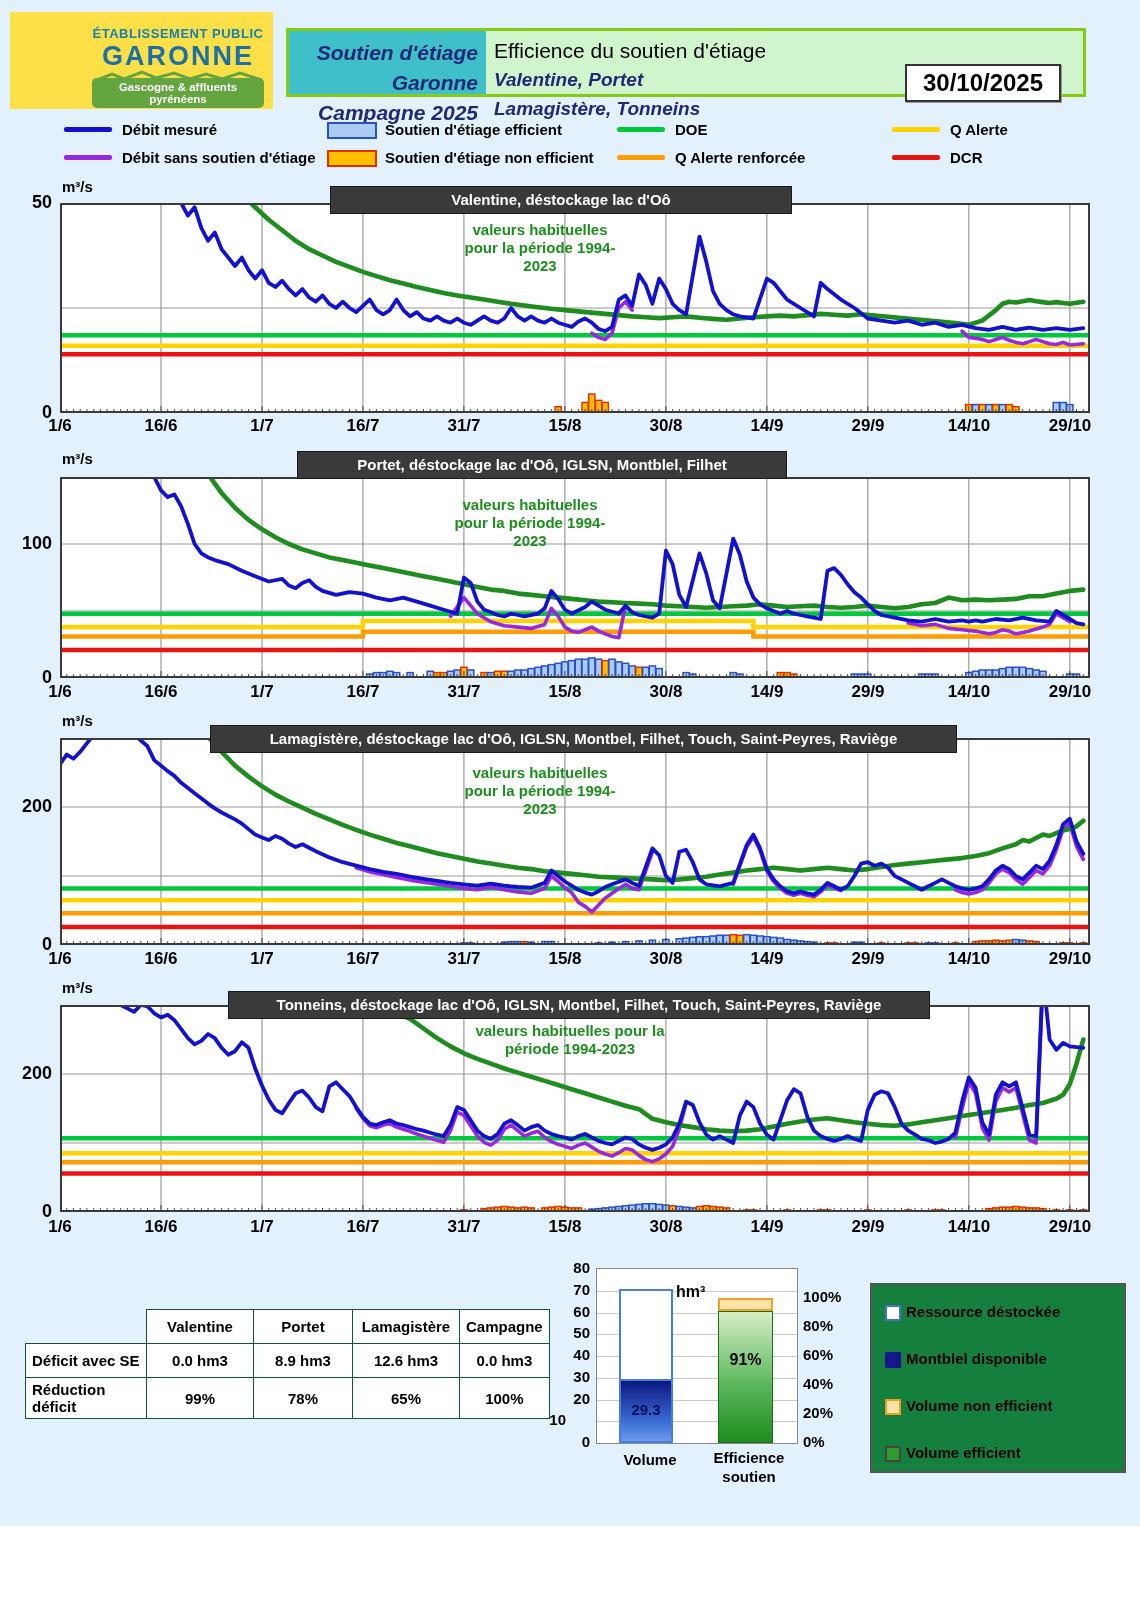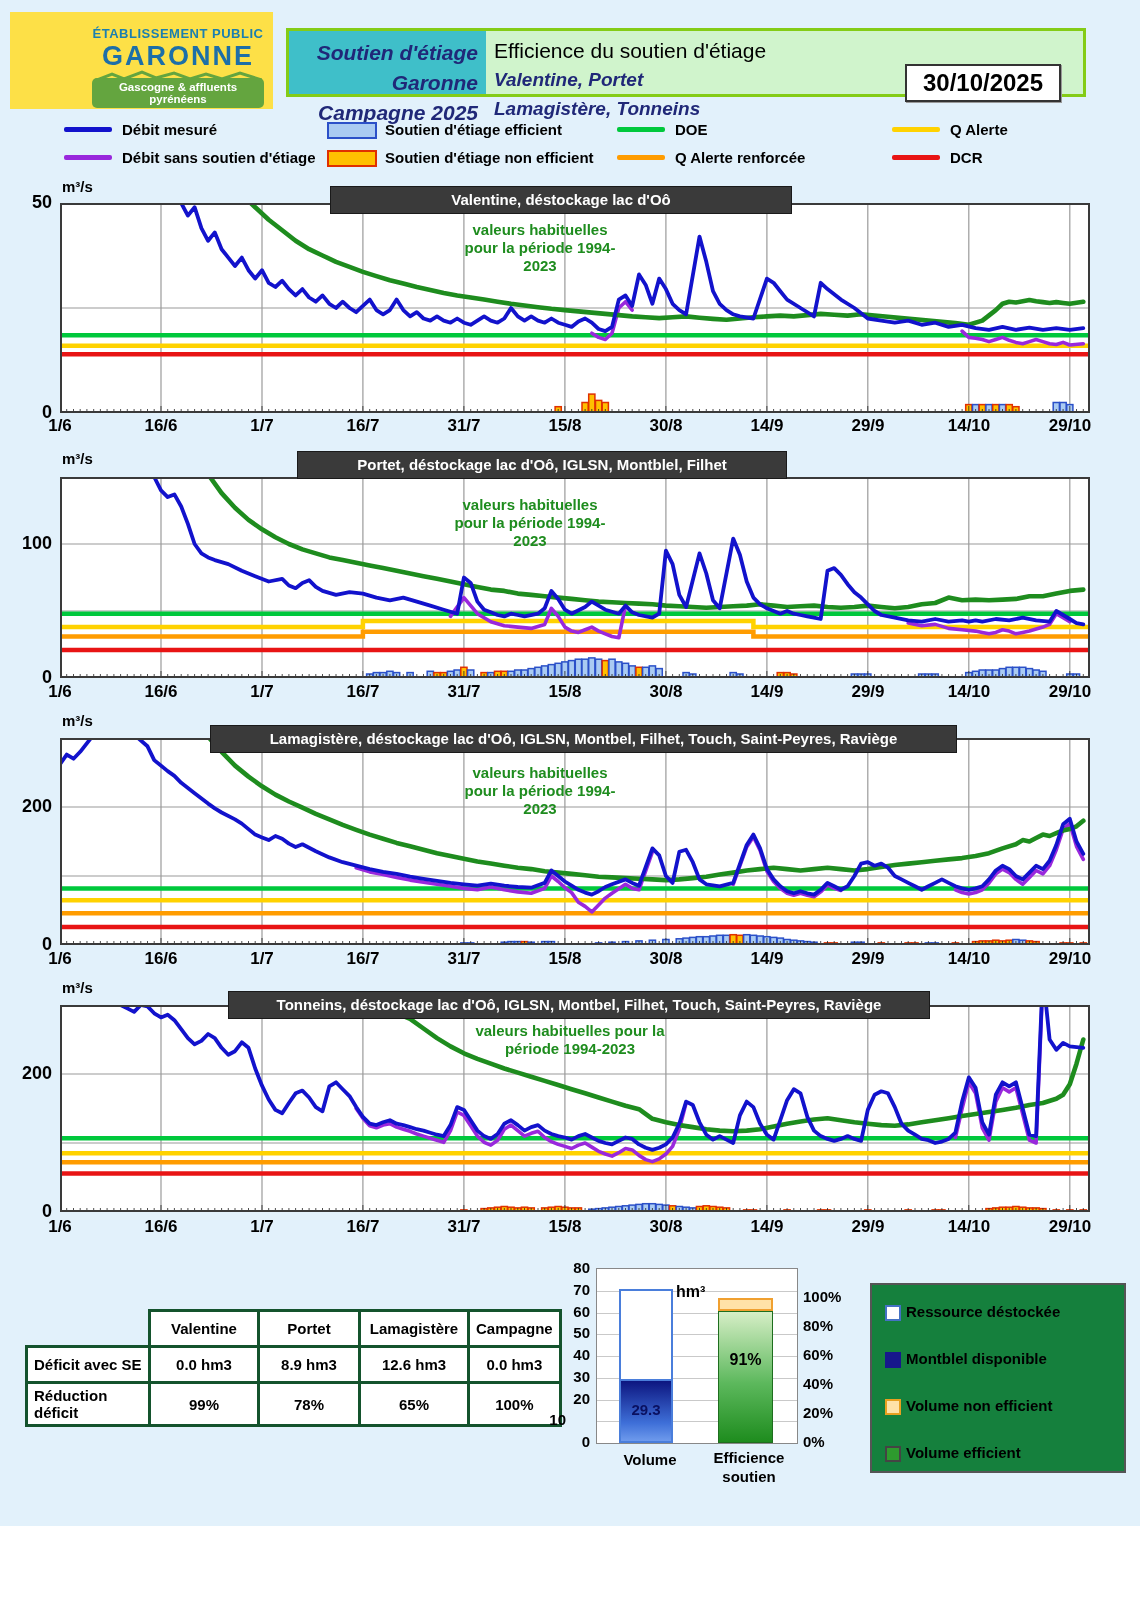--- a/index.html
+++ b/index.html
@@ -24,21 +24,21 @@
   .leg-lab{position:absolute;font-weight:bold;font-size:15px;color:#000;white-space:nowrap;}
   
   .plotwrap{position:absolute;left:60px;}
   .titlebar{position:absolute;background:#3A3A3A;color:#fff;font-weight:bold;font-size:15px;text-align:center;line-height:26px;height:26px;border:1px solid #1a1a1a;z-index:5;}
   .annot{position:absolute;color:#1E8C1E;font-weight:bold;font-size:15px;text-align:center;white-space:pre-line;line-height:18px;z-index:4;}
   .ylab{position:absolute;width:52px;text-align:right;font-weight:bold;font-size:18px;color:#000;}
   .m3s{position:absolute;left:62px;font-weight:bold;font-size:15px;color:#000;}
   .xt{position:absolute;width:84px;text-align:center;font-weight:bold;font-size:17px;color:#000;}
   
   #deficit-table{position:absolute;left:25px;top:1309px;border-collapse:collapse;font-size:15px;color:#000;}
-  #deficit-table td,#deficit-table th{border:3px solid #14532d;background:#fff;padding:3px 6px;height:27px;}
+  #deficit-table td,#deficit-table th{border:1px solid #14532d;background:#fff;padding:3px 6px;height:27px;}
   #deficit-table th{font-weight:bold;text-align:center;}
   #deficit-table td.rowlab{font-weight:bold;text-align:left;width:108px;}
   #deficit-table td.val{text-align:center;font-weight:bold;}
   #deficit-table th.corner{border:none;background:transparent;}
   
   #volplot{position:absolute;left:596px;top:1268px;width:200px;height:174px;background:#fff;border:1.5px solid #888;box-sizing:content-box;}
   .vgrid{position:absolute;left:0;width:200px;height:1px;background:#C9C9C9;}
   .vaxlab{position:absolute;width:34px;text-align:right;font-weight:bold;font-size:15px;color:#000;}
   .paxlab{position:absolute;left:803px;width:50px;text-align:left;font-weight:bold;font-size:15px;color:#000;}
   .vxlab{position:absolute;text-align:center;font-weight:bold;font-size:15px;color:#000;white-space:pre-line;line-height:19px;}

